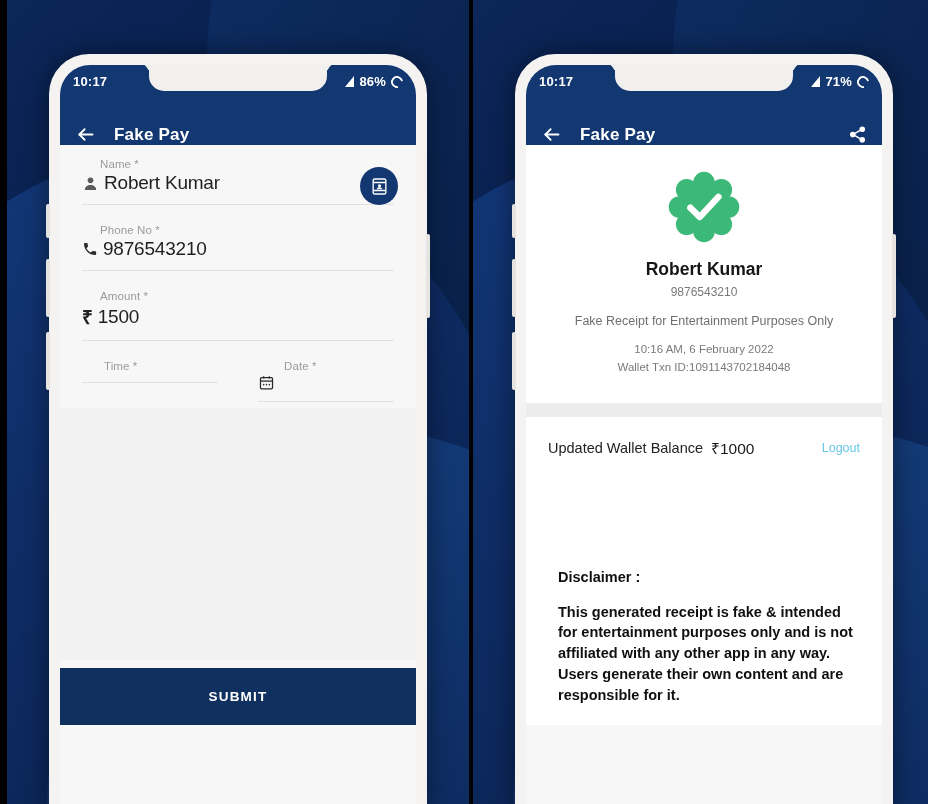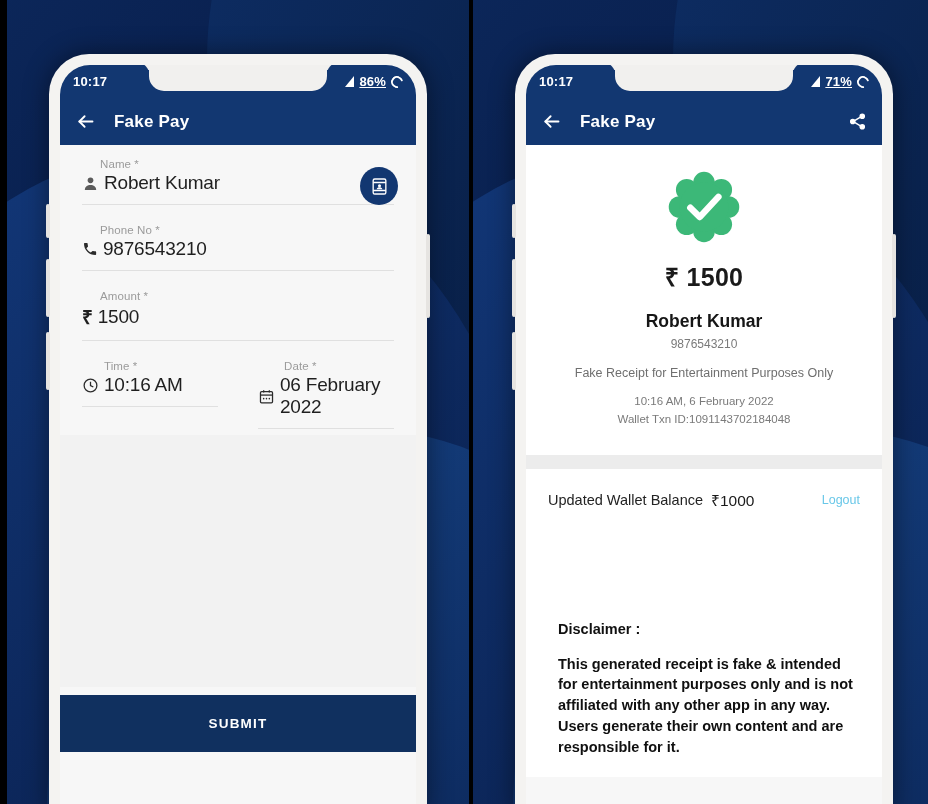--- a/index.html
+++ b/index.html
@@ -63,30 +63,30 @@
   }
   .notch::before, .notch::after {
     content:""; position:absolute; top:0; width:11px; height:11px;
     background:transparent;
   }
   .notch::before { left:-11px; border-top-right-radius:11px;
                    box-shadow:4px -4px 0 0 #f1f0ee; }
   .notch::after  { right:-11px; border-top-left-radius:11px;
                    box-shadow:-4px -4px 0 0 #f1f0ee; }
   .sb-time { z-index:2; position:relative; }
-  .sb-right { z-index:2; position:relative; display:flex; align-items:center; gap:5px;text-decoration:underline; }
+  .sb-right { z-index:2; position:relative; display:flex; align-items:center; gap:5px; }
   .tri { width:0;height:0; border-left:9px solid transparent;
          border-bottom:11px solid #fff; }
   .batt-ring { width:12px; height:12px; border:2.2px solid #fff;
                border-radius:50%; border-right-color:transparent;
                transform:rotate(35deg); }
 
   
   .appbar {
-    height:47px; background:#123771; display:flex; align-items:center;
+    height:47px; background:#123771; display:flex; align-items:flex-end;
     padding:0 14px; color:#fff; gap:18px;
   }
   .appbar .title { font-size:17px; font-weight:bold; letter-spacing:.2px; }
   .ic { display:inline-flex; align-items:center; justify-content:center;
         width:22px; height:22px; }
   .spacer { flex:1; }
 
   
   .form { background:#f7f7f7; padding:0; }
   .field { padding:13px 22px 6px 22px; position:relative; }
@@ -239,46 +239,36 @@
             <div class="fval">
               <span class="gi" style="font-size:19px;color:#1f1f1f;font-weight:bold;">₹</span>
               <span>1500</span>
             </div>
             <div class="underline"></div>
           </div>
 
           <div class="two-col">
             <div class="field">
               <div class="flabel" style="margin-left:22px">Time *</div>
-              <div class="fval">
-                <span class="gi">
-                  <svg width="17" height="17" viewBox="0 0 24 24" fill="none" stroke="#2b2b2b" stroke-width="1.8">
-                      <circle cx="12" cy="12" r="9"></circle>
-                      <polyline points="12,6.6 12,12 16,14.2"></polyline>
-                    </svg>
-                </span>
-                <span>10:16 AM</span>
-              </div>
               <div class="underline"></div>
             </div>
             <div class="field">
               <div class="flabel" style="margin-left:26px">Date *</div>
               <div class="fval">
                 <span class="gi">
                   <svg width="17" height="17" viewBox="0 0 24 24" fill="none" stroke="#2b2b2b" stroke-width="1.8">
                       <rect x="3.5" y="5" width="17" height="16" rx="1.6"></rect>
                       <line x1="3.5" y1="10" x2="20.5" y2="10"></line>
                       <line x1="8" y1="3" x2="8" y2="6.4"></line>
                       <line x1="16" y1="3" x2="16" y2="6.4"></line>
                       <circle cx="8" cy="15" r="1.1" fill="#2b2b2b" stroke="none"></circle>
                       <circle cx="12" cy="15" r="1.1" fill="#2b2b2b" stroke="none"></circle>
                       <circle cx="16" cy="15" r="1.1" fill="#2b2b2b" stroke="none"></circle>
                     </svg>
                 </span>
-                <span>06 February 2022</span>
               </div>
               <div class="underline"></div>
             </div>
           </div>
 
 
           <div class="form-rest"></div>
           <div class="submit-bar">
             <button class="submit-btn">SUBMIT</button>
           </div>
@@ -348,21 +338,20 @@
                   <circle cx="50" cy="84" r="15"></circle>
                     <circle cx="26" cy="74" r="15"></circle>
                   <circle cx="16" cy="50" r="15"></circle>
                     <circle cx="26" cy="26" r="15"></circle>
                   <circle cx="50" cy="50" r="34"></circle>
                 </g>
                 <polyline points="31,51 44,64 70,36" fill="none" stroke="#fff" stroke-width="9" stroke-linecap="round" stroke-linejoin="round"></polyline>
               </svg>
             </span>
           </div>
-          <div class="amount">₹ 1500</div>
           <div class="recv-name">Robert Kumar</div>
           <div class="recv-phone">9876543210</div>
           <div class="fake-note">Fake Receipt for Entertainment Purposes Only</div>
           <div class="meta">10:16 AM,  6 February 2022</div>
           <div class="meta">Wallet Txn ID:1091143702184048</div>
         </div>
 
         <div class="card-gap"></div>
 
         <div class="wallet-card">

